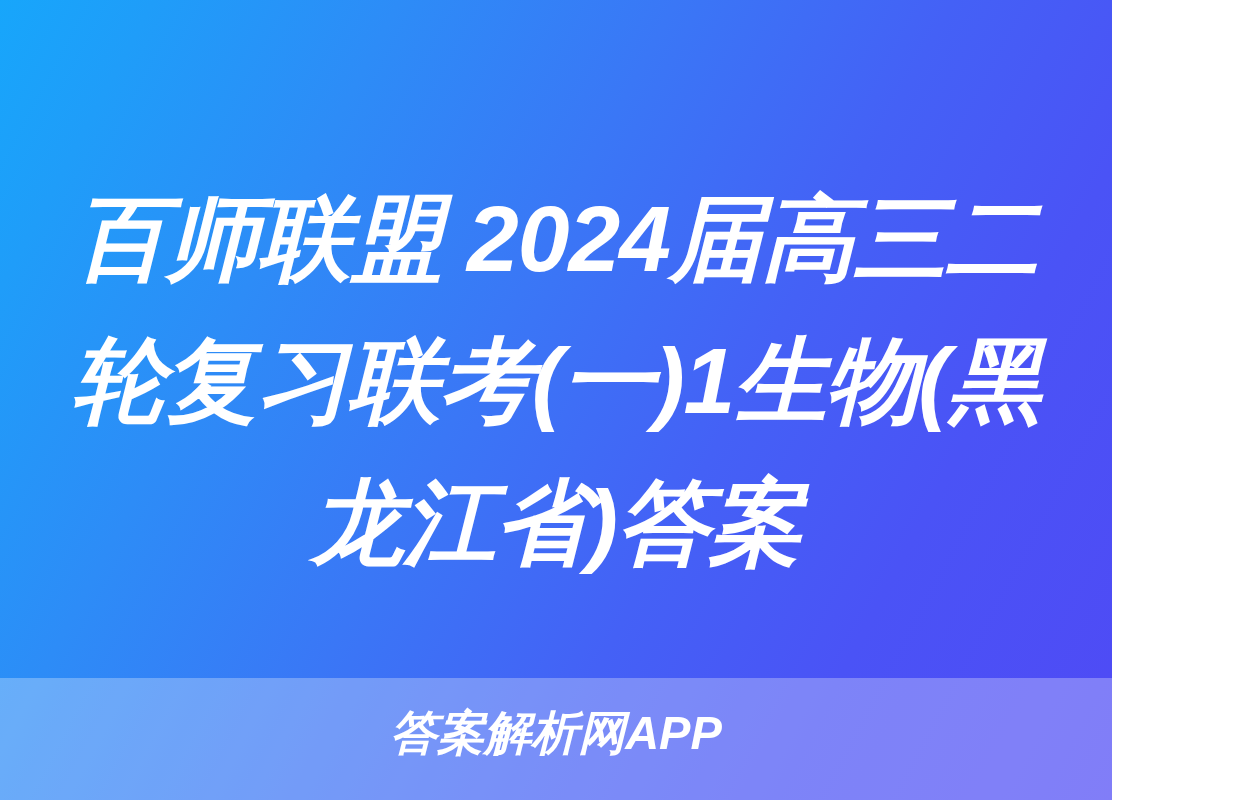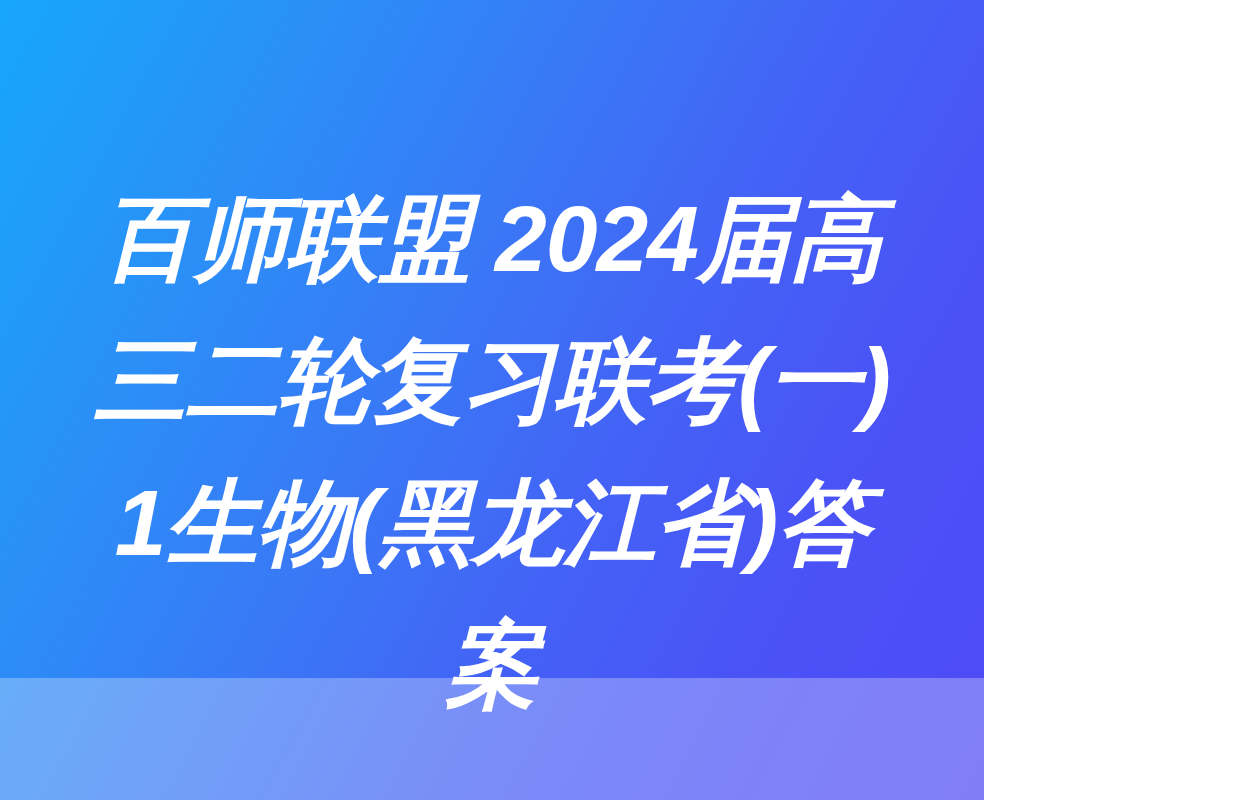--- a/index.html
+++ b/index.html
@@ -2,21 +2,21 @@
 <html><head>
 <meta charset="utf-8">
 <style>
   html, body {
     margin: 0;
     padding: 0;
     background: #ffffff;
   }
   #canvas {
     position: relative;
-    width: 984px;
+    width: 1112px;
     height: 800px;
     overflow: hidden;
     font-family: "Liberation Sans", "DejaVu Sans", sans-serif;
     background: linear-gradient(118deg,
         #17a6fb 0%,
         #1f9df9 10%,
         #2d8cf7 26%,
         #3a77f6 44%,
         #4461f6 62%,
         #4a53f6 78%,
@@ -68,14 +68,15 @@
 </style>
 </head>
 <body>
 
 <div id="canvas">
 
   <div id="title-block">百师联盟 2024届高三二轮复习联考(一)1生物(黑龙江省)答案</div>
 
   <div id="watermark-band"></div>
 
+  <div id="watermark-text">答案解析网APP</div>
 
 </div>
 
 </body></html>

